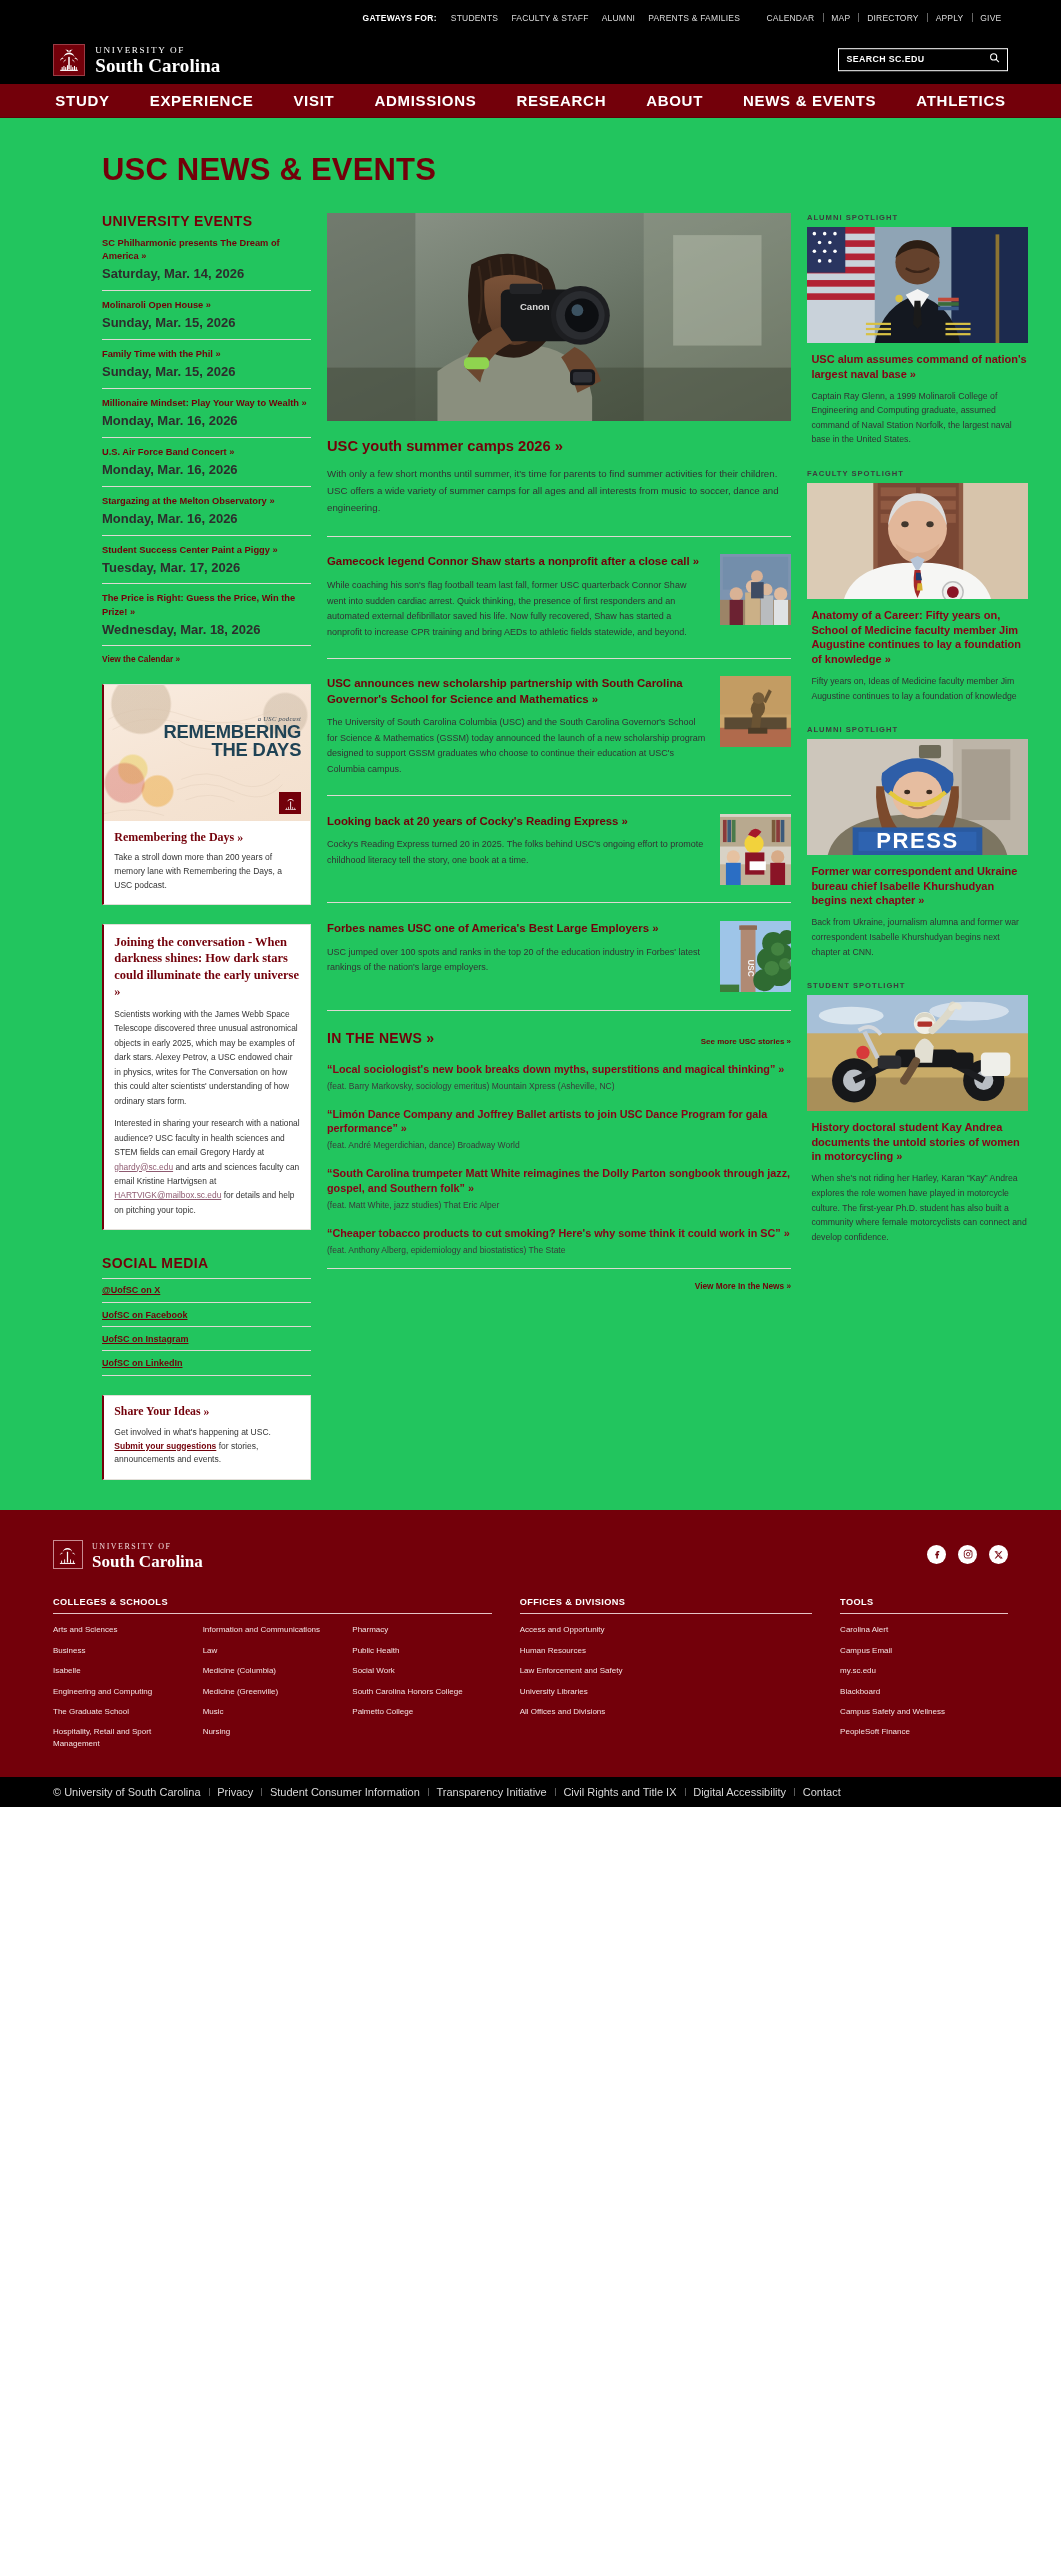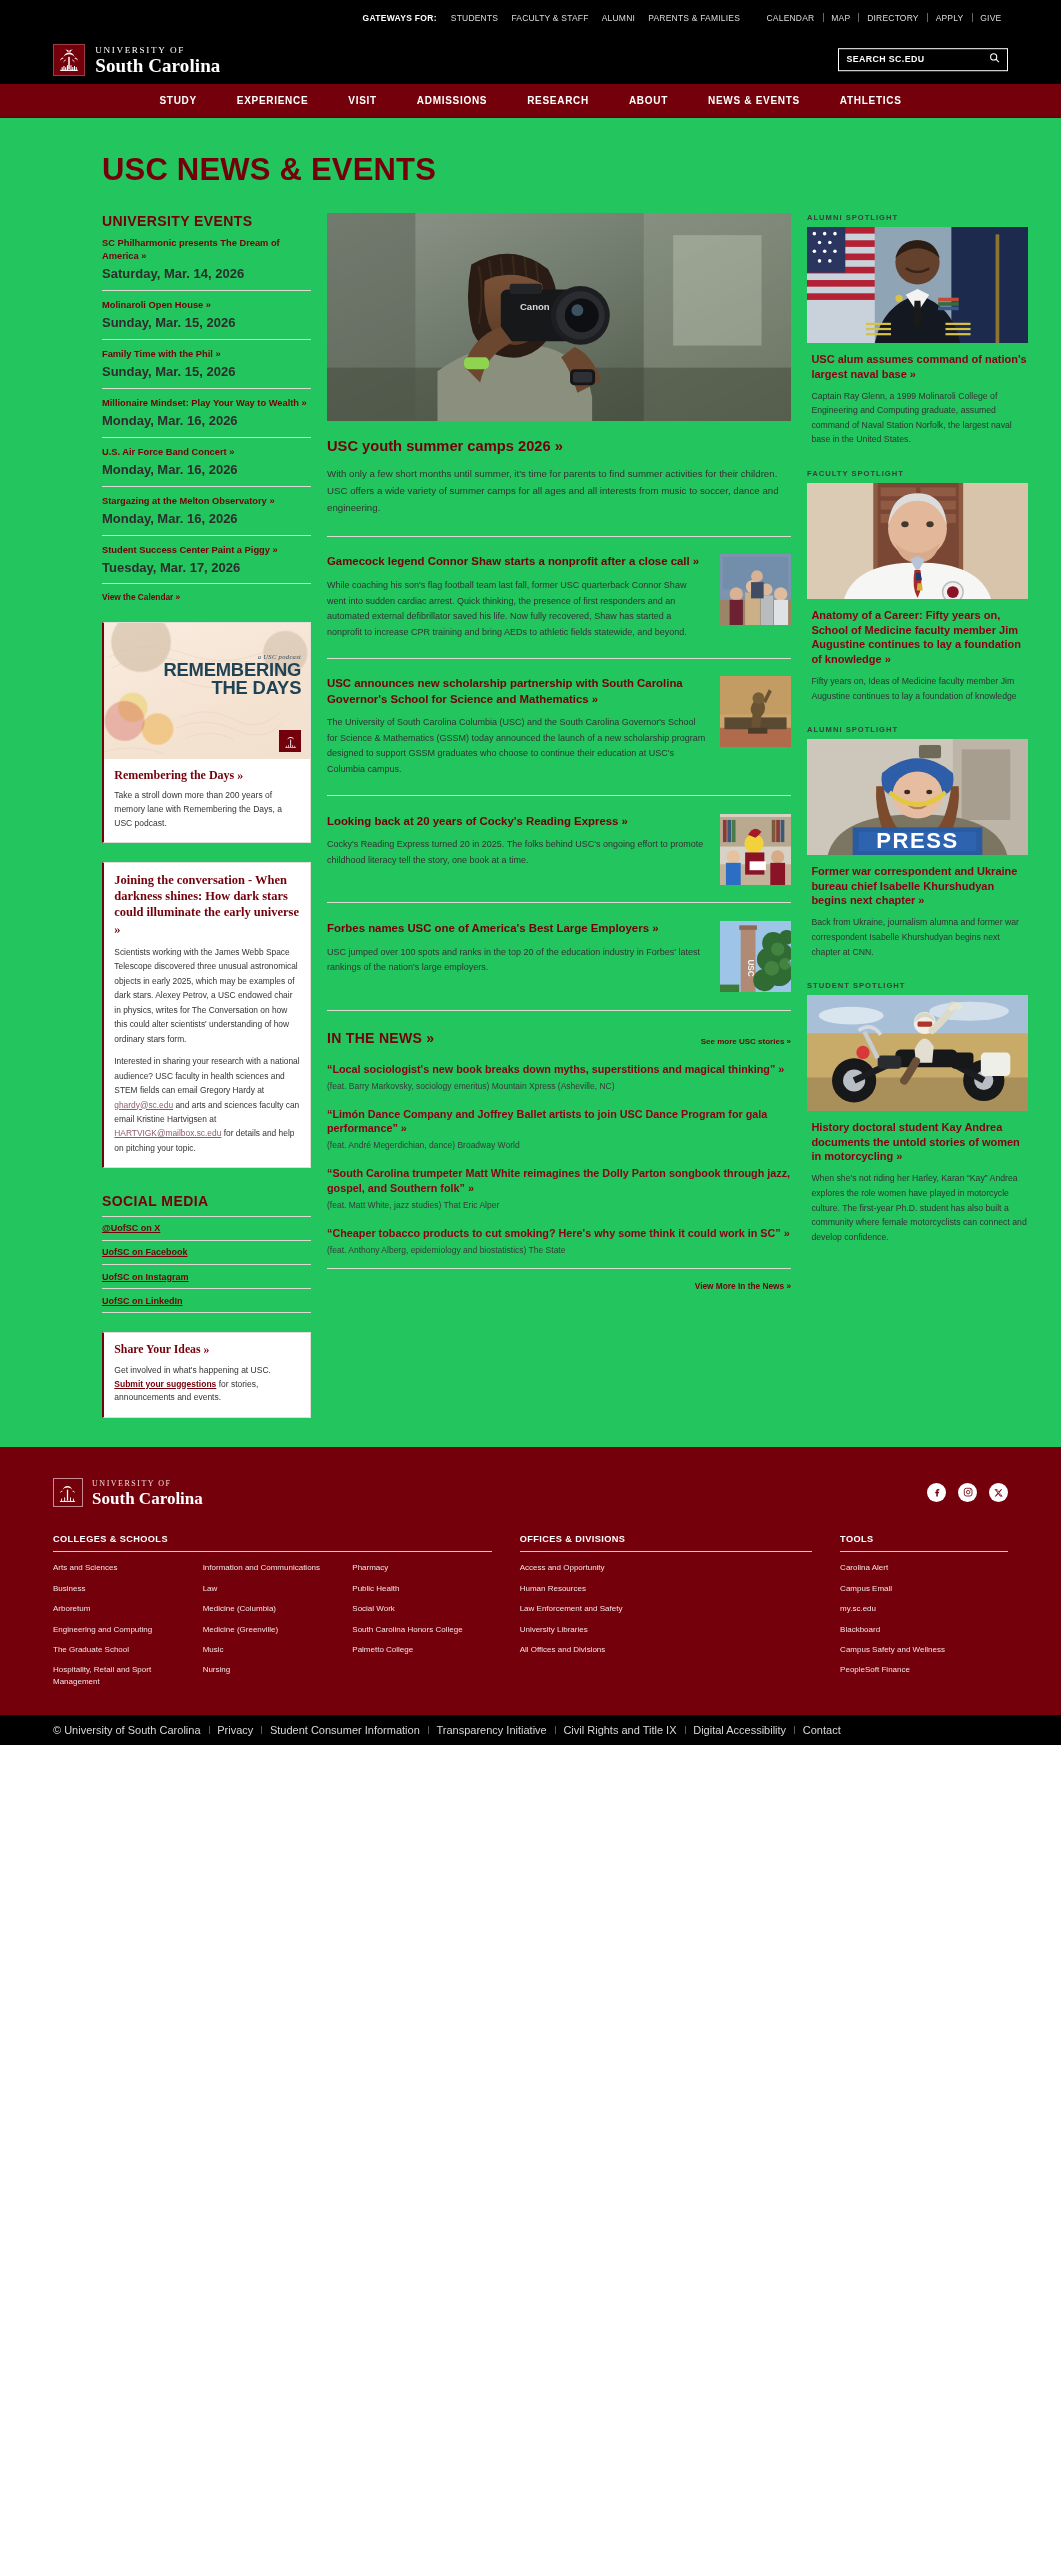--- a/index.html
+++ b/index.html
@@ -78,21 +78,21 @@
   .main-nav {
     background: #73000a;
     height: 34px;
     display: flex;
     align-items: center;
     justify-content: center;
     gap: 0;
     border-bottom: 1.5px solid #5d0008;
   }
   .nav-item {
-    color: #fff; font-size: 10px; font-weight: bold;
+    color: #fff; font-size: 15px; font-weight: bold;
     letter-spacing: 0.7px; padding: 0 20px;
     font-family: "Liberation Sans Narrow","Liberation Sans",sans-serif;
     white-space: nowrap;
   }
 
   
   .page-wrap { background: #22c55e; padding: 0 0 29.5px 0; }
   .page-title {
     color: #73000a; font-size: 31px; font-weight: bold;
     letter-spacing: 0.2px; padding: 34px 0 25px 102px;
@@ -394,20 +394,24 @@
         <div class="event-title">U.S. Air Force Band Concert  »</div>
         <div class="event-date">Monday, Mar. 16, 2026</div>
       </div>
       <div class="event-item">
         <div class="event-title">Stargazing at the Melton Observatory  »</div>
         <div class="event-date">Monday, Mar. 16, 2026</div>
       </div>
       <div class="event-item">
         <div class="event-title">Student Success Center Paint a Piggy  »</div>
         <div class="event-date">Tuesday, Mar. 17, 2026</div>
+      </div>
+      <div class="event-item">
+        <div class="event-title">The Price is Right: Guess the Price, Win the Prize!  »</div>
+        <div class="event-date">Wednesday, Mar. 18, 2026</div>
       </div>
       <a class="view-cal" style="display:block">View the Calendar  »</a>
 
       <div class="card">
         <div class="podcast-art">
           <div class="podcast-inner"></div>
           <svg class="podcast-swirl" viewBox="0 0 240 190" preserveAspectRatio="none">
             <g fill="none" stroke="#d8c3ae" stroke-width="1">
               <path d="M5 40 Q45 18 95 36 T195 30"></path>
               <path d="M10 52 Q50 30 100 48 T200 42"></path>
@@ -867,21 +871,21 @@
     </div>
   </div>
 
   <div class="footer-cols">
     <div>
       <div class="fcol-title">COLLEGES &amp; SCHOOLS</div>
       <div class="fgrid3">
         <div>
           <a class="flink">Arts and Sciences</a>
           <a class="flink">Business</a>
-          <a class="flink">Arboretum</a>
+          <a class="flink">Isabelle</a>
           <a class="flink">Engineering and Computing</a>
           <a class="flink">The Graduate School</a>
           <a class="flink">Hospitality, Retail and Sport Management</a>
         </div>
         <div>
           <a class="flink">Information and Communications</a>
           <a class="flink">Law</a>
           <a class="flink">Medicine (Columbia)</a>
           <a class="flink">Medicine (Greenville)</a>
           <a class="flink">Music</a>

